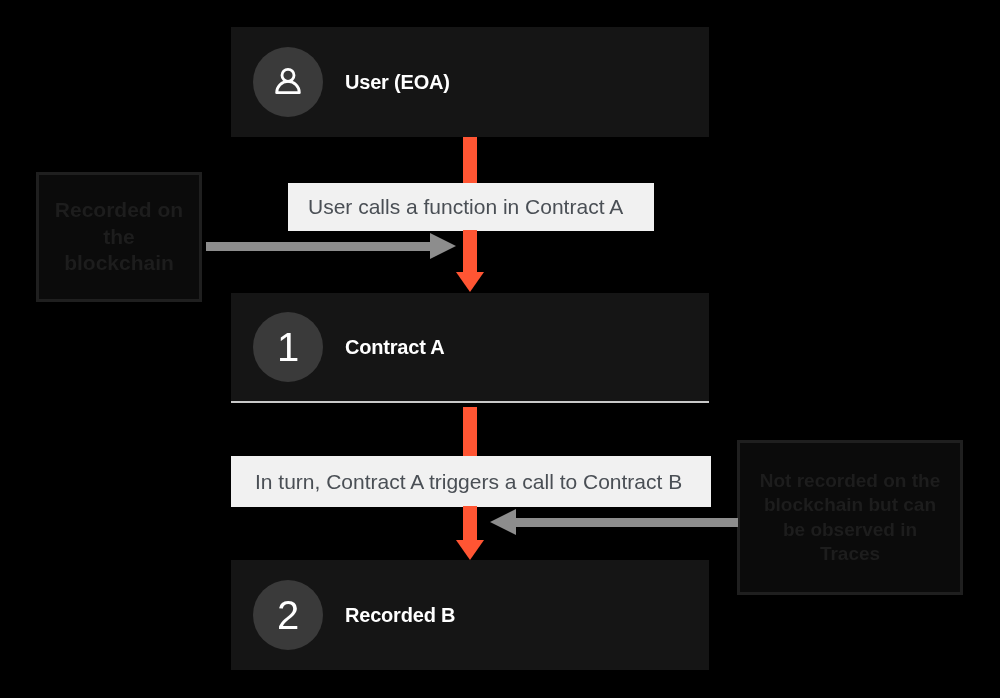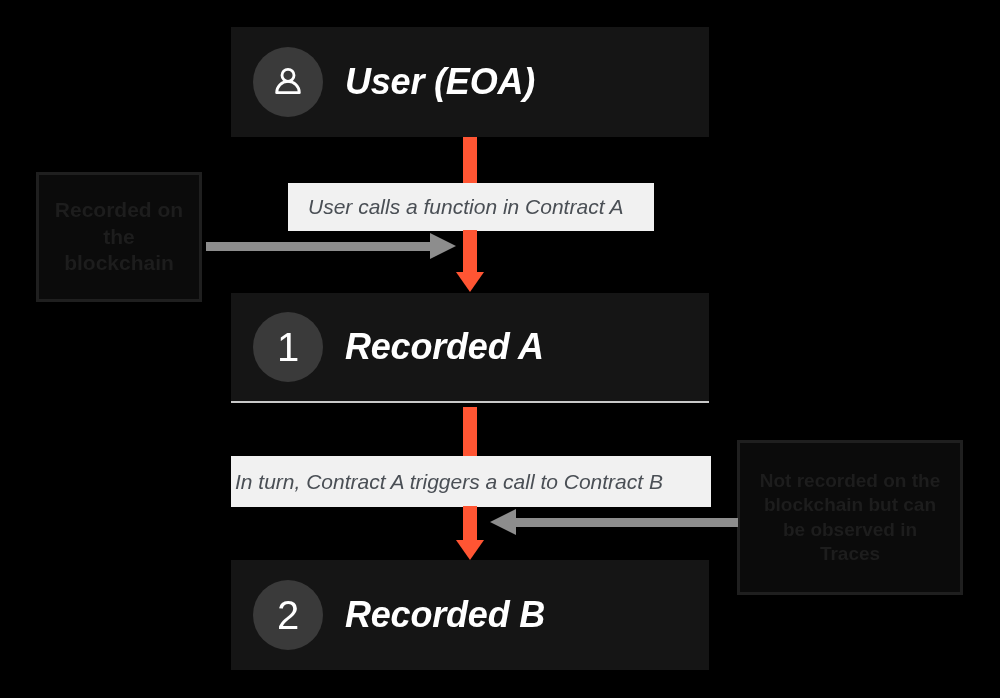--- a/index.html
+++ b/index.html
@@ -51,52 +51,50 @@
     color: #ffffff;
     font-size: 40px;
     font-weight: 400;
     line-height: 1;
   }
   .node-badge svg { display: block; }
 
   .node-title {
     margin-left: 22px;
     color: #ffffff;
-    font-size: 36px;
+    font-size: 20px;
     font-weight: bold;
     letter-spacing: -0.2px;
     white-space: nowrap;
-    font-style: italic;
   }
 
   
   .band {
     position: absolute;
     background: #f1f1f1;
     color: #4a4f55;
     display: flex;
     align-items: center;
     box-sizing: border-box;
     font-size: 21px;
     white-space: nowrap;
-    font-style: italic;
   }
   .band-1 {
     left: 288px;
     top: 183px;
     width: 366px;
     height: 48px;
     padding-left: 20px;
   }
   .band-2 {
     left: 231px;
     top: 456px;
     width: 480px;
     height: 51px;
-    padding-left: 4px;
+    padding-left: 24px;
   }
 
   
   .conn {
     position: absolute;
     left: 463px;
     width: 14px;
   }
   .conn .stem {
     position: absolute;
@@ -210,21 +208,21 @@
     <span>User calls a function in Contract A</span>
   </div>
 
   <div class="conn conn-b">
     <div class="stem"></div>
     <div class="head"></div>
   </div>
 
   <div class="node node-a">
     <div class="node-badge">1</div>
-    <div class="node-title">Recorded A</div>
+    <div class="node-title">Contract A</div>
   </div>
 
   <div class="conn conn-c">
     <div class="stem"></div>
   </div>
 
   <div class="band band-2">
     <span>In turn, Contract A triggers a call to Contract B</span>
   </div>
 

